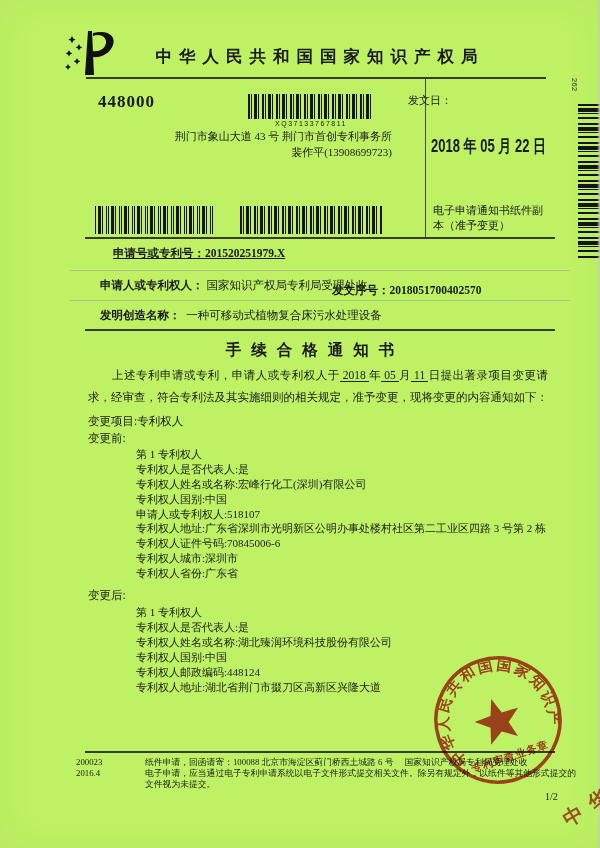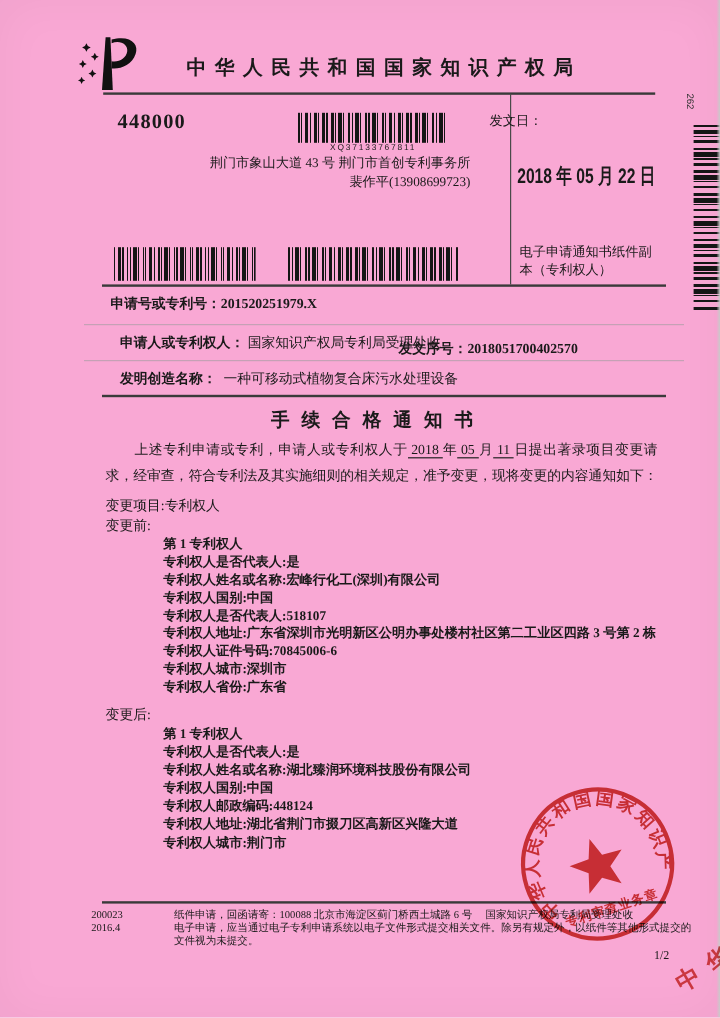--- a/index.html
+++ b/index.html
@@ -1,17 +1,17 @@
 <!DOCTYPE html>
 <html><head>
 <meta charset="utf-8">
 <style>
   html,body{margin:0;padding:0;}
   .page{
-    position:relative;width:600px;height:848px;background:#f9a8d4;
+    position:relative;width:600px;height:848px;background:#bef264;
     font-family:"Liberation Serif","DejaVu Serif",serif;color:#1a1a1a;
     overflow:hidden;
     box-shadow:inset 0 0 40px rgba(0,0,0,0.04);
   }
   .abs{position:absolute;}
   .line{position:absolute;background:#3a3a3a;}
   .faintline{position:absolute;background:#9a9a9a;opacity:.55;}
   
   .office-title{left:145px;top:46px;width:350px;text-align:center;
     font-size:16.5px;font-weight:bold;letter-spacing:7px;white-space:nowrap;}
@@ -36,21 +36,21 @@
   .lbl{font-weight:bold;}
   .val-b{font-weight:bold;font-family:"Liberation Serif",serif;}
   
   .notice-title{left:85px;top:340px;width:460px;text-align:center;
     font-size:15.5px;font-weight:bold;letter-spacing:10px;}
   .para{left:88px;top:365px;width:460px;font-size:11.5px;line-height:21.5px;
     text-align:justify;text-indent:24px;}
   .u{border-bottom:1px solid #222;padding:0 3px;}
   .chg{font-size:11.5px;}
   .chg-list{font-size:11px;}
-  .chg-list .chg-line{height:14.9px;line-height:14.9px;white-space:nowrap;font-weight:bold;}
+  .chg-list .chg-line{height:14.9px;line-height:14.9px;white-space:nowrap;}
   .chg-list2 .chg-line{height:15.1px;line-height:15.1px;white-space:nowrap;}
   
   .foot{font-size:8.8px;line-height:11px;font-family:"Liberation Serif",serif;}
   .page-num{left:545px;top:791px;font-size:10px;}
   
   .seal-small{left:426px;top:648px;width:144px;height:144px;
     transform:rotate(-18deg);mix-blend-mode:multiply;opacity:.92;z-index:9;pointer-events:none;}
   .seal-arc{left:400px;top:470px;width:200px;height:378px;
     mix-blend-mode:multiply;opacity:.85;z-index:8;pointer-events:none;}
   .seal-text{font-family:"Liberation Serif","DejaVu Serif",serif;font-weight:bold;}
@@ -83,27 +83,27 @@
   <div class="abs addr">
     <div>荆门市象山大道 43 号  荆门市首创专利事务所</div>
     <div>裴作平(13908699723)</div>
   </div>
   <div class="abs barcode-h2" style="left:95px;top:206px;width:118px;height:28px;"></div>
   <div class="abs barcode-h" style="left:240px;top:206px;width:142px;height:28px;"></div>
 
   <div class="vdiv abs"></div>
   <div class="abs date-label">发文日：</div>
   <div class="abs date-value">2018 年 05 月 22 日</div>
-  <div class="abs copy-note">电子申请通知书纸件副本（专利权人）</div>
+  <div class="abs copy-note">电子申请通知书纸件副本（准予变更）</div>
   <div class="abs side-code">262</div>
   <div class="abs barcode-v"></div>
   <div class="edge"></div>
 
   <div class="line" style="left:85px;top:237px;width:470px;height:1.5px;"></div>
-  <div class="abs info-row" style="left:92px;top:246px;">
+  <div class="abs info-row" style="left:113px;top:246px;text-decoration:underline;">
     <span class="lbl">申请号或专利号：</span><span class="val-b">201520251979.X</span>
   </div>
   <div class="abs info-row" style="left:332px;top:246px;margin-top:37px;">
     <span class="lbl">发文序号：</span><span class="val-b">2018051700402570</span>
   </div>
   <div class="faintline" style="left:70px;top:270px;width:500px;height:1px;"></div>
   <div class="abs info-row" style="left:100px;top:278px;">
     <span class="lbl">申请人或专利权人：</span>&nbsp;<span>国家知识产权局专利局受理处收</span>
   </div>
   <div class="faintline" style="left:70px;top:300px;width:500px;height:1px;"></div>
@@ -117,36 +117,35 @@
     <span>上述专利申请或专利，申请人或专利权人于</span><span class="u">2018</span><span>年</span><span class="u">05</span><span>月</span><span class="u">11</span><span>日提出著录项目变更请求，经审查，符合专利法及其实施细则的相关规定，准予变更，现将变更的内容通知如下：</span>
   </div>
 
   <div class="abs chg" style="left:88px;top:414px;">变更项目:专利权人</div>
   <div class="abs chg" style="left:88px;top:431px;">变更前:</div>
   <div class="abs chg-list" style="left:136px;top:447px;">
       <div class="chg-line">第 1 专利权人</div>
       <div class="chg-line">专利权人是否代表人:是</div>
       <div class="chg-line">专利权人姓名或名称:宏峰行化工(深圳)有限公司</div>
       <div class="chg-line">专利权人国别:中国</div>
-      <div class="chg-line">专利权人是否代表人:518107</div>
+      <div class="chg-line">申请人或专利权人:518107</div>
       <div class="chg-line">专利权人地址:广东省深圳市光明新区公明办事处楼村社区第二工业区四路 3 号第 2 栋</div>
       <div class="chg-line">专利权人证件号码:70845006-6</div>
       <div class="chg-line">专利权人城市:深圳市</div>
       <div class="chg-line">专利权人省份:广东省</div>
     </div>
 
   <div class="abs chg" style="left:88px;top:588px;">变更后:</div>
   <div class="abs chg-list chg-list2" style="left:136px;top:605px;">
       <div class="chg-line">第 1 专利权人</div>
       <div class="chg-line">专利权人是否代表人:是</div>
       <div class="chg-line">专利权人姓名或名称:湖北臻润环境科技股份有限公司</div>
       <div class="chg-line">专利权人国别:中国</div>
       <div class="chg-line">专利权人邮政编码:448124</div>
       <div class="chg-line">专利权人地址:湖北省荆门市掇刀区高新区兴隆大道</div>
-      <div class="chg-line">专利权人城市:荆门市</div>
     </div>
 
   <div class="line" style="left:85px;top:751px;width:470px;height:1.5px;"></div>
   <div class="abs foot" style="left:76px;top:757px;">
     <div>200023</div>
     <div>2016.4</div>
   </div>
   <div class="abs foot" style="left:145px;top:757px;width:410px;white-space:nowrap;">
     <div>纸件申请，回函请寄：100088 北京市海淀区蓟门桥西土城路 6 号　 国家知识产权局专利局受理处收</div>
     <div>电子申请，应当通过电子专利申请系统以电子文件形式提交相关文件。除另有规定外，以纸件等其他形式提交的</div>

